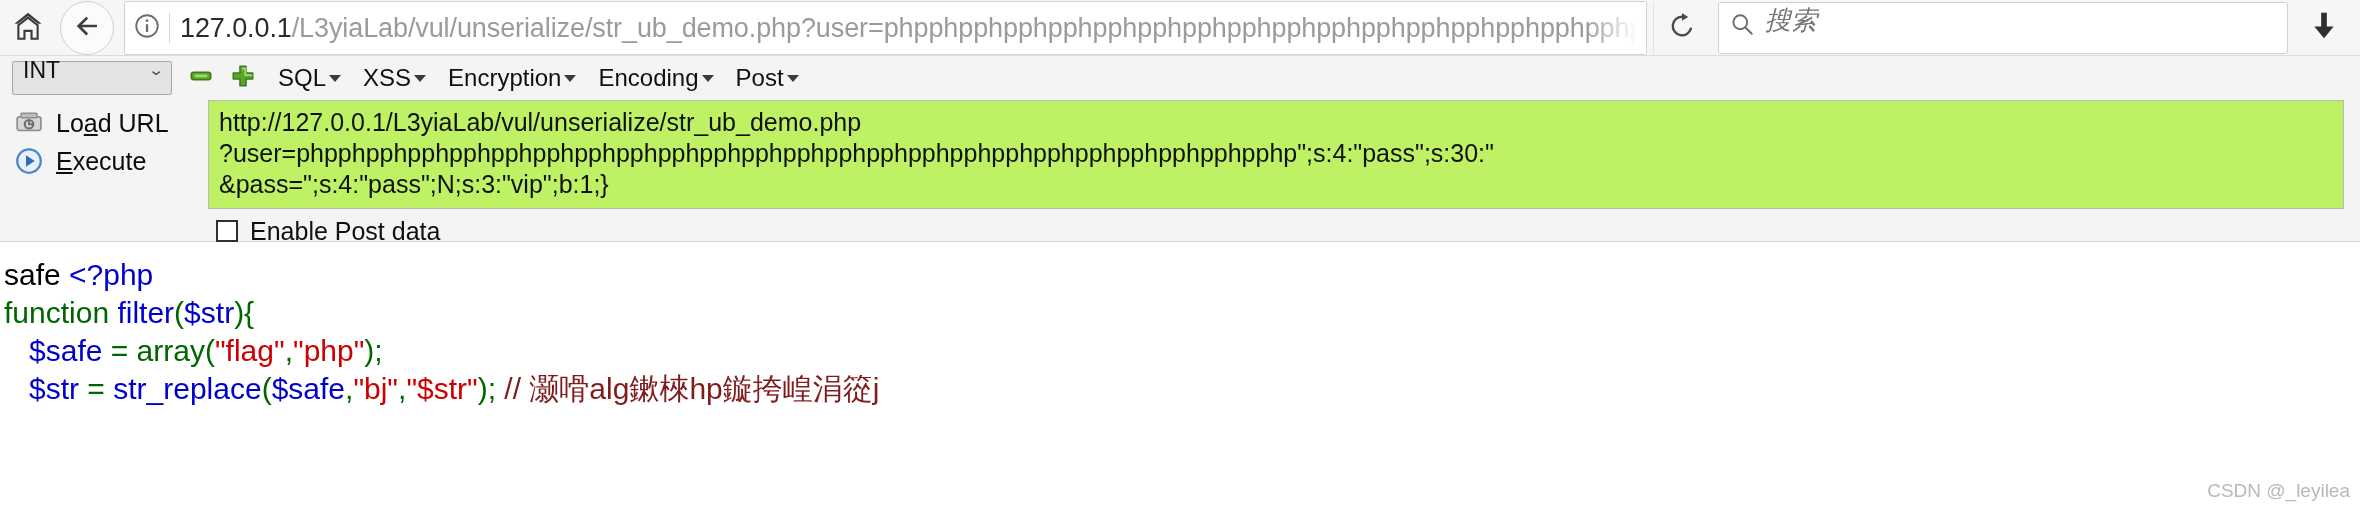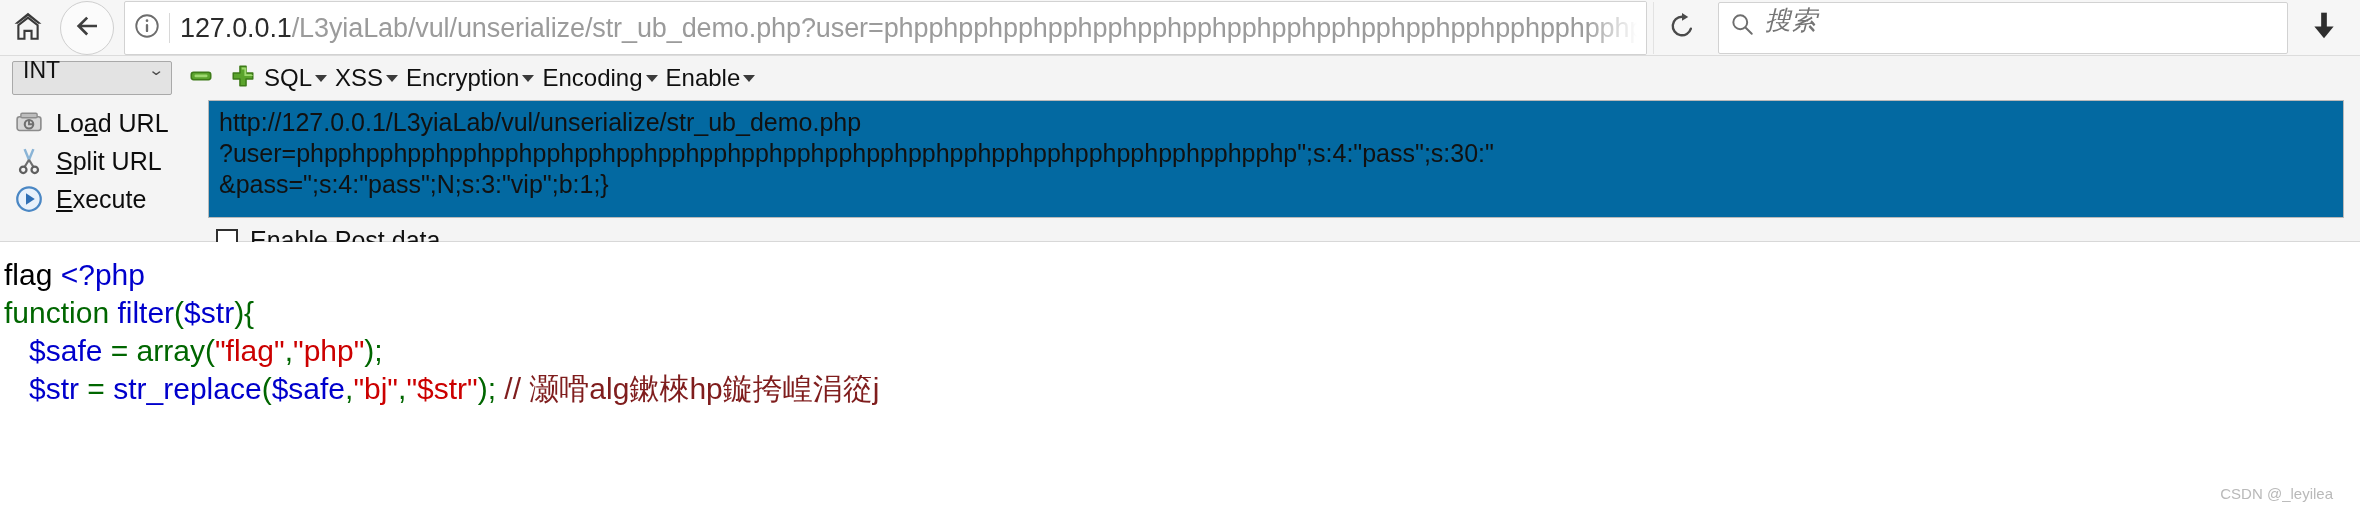--- a/index.html
+++ b/index.html
@@ -141,21 +141,21 @@
     font-size: 15px;
     color: #4a4a4a;
     transform: scaleX(1.35);
   }
   .hb-minus, .hb-plus {
     margin-left: 16px;
     flex: 0 0 auto;
     display: flex; align-items: center;
   }
   .hb-menu {
-    margin-left: 8px;
+    margin-left: 22px;
     font-size: 24px;
     color: #101010;
     display: flex;
     align-items: center;
     flex: 0 0 auto;
     white-space: nowrap;
   }
   .hb-menu .caret {
     margin-left: 3px;
     width: 0; height: 0;
@@ -190,21 +190,21 @@
   .hb-action .lbl {
     font-size: 25px;
     color: #0c0c0c;
     margin-left: 6px;
   }
   .hb-action .lbl u { text-decoration: underline; }
 
   .hb-textarea {
     flex: 1 1 auto;
     margin-right: 16px;
-    background: #0369a1;
+    background: #bef264;
     border: 1px solid #b9b9b9;
     min-height: 96px;
     padding: 6px 10px 8px 10px;
     box-sizing: border-box;
     font-size: 25px;
     line-height: 31px;
     color: #111111;
     white-space: pre-wrap;
     word-break: break-all;
     overflow: hidden;
@@ -253,23 +253,23 @@
     font-family: "Liberation Sans", sans-serif;
   }
   .c-black  { color: #000000; }
   .c-blue   { color: #0000cc; }
   .c-green  { color: #006600; }
   .c-red    { color: #cc0000; }
   .c-orange { color: #7f1d1d; }
 
   .watermark {
     position: absolute;
-    right: 27px;
+    right: 10px;
     bottom: 4px;
-    font-size: 15px;
+    font-size: 19px;
     color: #b9b9b9;
     font-family: "Liberation Sans", sans-serif;
   }
 </style>
 </head>
 <body>
 
 <div class="browser-bar">
 
   <div class="home-btn">
@@ -374,53 +374,41 @@
     </div>
     <div class="hb-menu">
       <span>Encryption</span>
       <i class="caret"></i>
     </div>
     <div class="hb-menu">
       <span>Encoding</span>
       <i class="caret"></i>
     </div>
     <div class="hb-menu">
-      <span>Enable</span>
+      <span>Post</span>
       <i class="caret"></i>
     </div>
   </div>
 
   <div class="hb-body">
 
     <div class="hb-actions">
 
       <div class="hb-action">
         <span class="ico">
           <svg width="30" height="30" viewBox="0 0 24 24" aria-hidden="true">
             <rect x="2.5" y="7" width="19" height="11" rx="2" fill="#d6d6d6" stroke="#8c8c8c" stroke-width="1.3"></rect>
             <rect x="5.5" y="4.2" width="13" height="3.6" rx="1" fill="#bdbdbd" stroke="#8c8c8c" stroke-width="1.1"></rect>
             <circle cx="12" cy="13" r="3.4" fill="none" stroke="#6f6f6f" stroke-width="1.7"></circle>
             <path d="M12 9.6v3.4h3.2" fill="none" stroke="#6f6f6f" stroke-width="1.5"></path>
           </svg>
         </span>
         <span class="lbl">Lo<u>a</u>d URL</span>
       </div>
 
-      <div class="hb-action">
-        <span class="ico">
-          <svg width="30" height="30" viewBox="0 0 24 24" aria-hidden="true">
-            <path d="M8.5 2.5 12 11l3.5-8.5" fill="none" stroke="#8ab4d6" stroke-width="2"></path>
-            <line x1="12" y1="11" x2="8.3" y2="17" stroke="#6f6f6f" stroke-width="1.8"></line>
-            <line x1="12" y1="11" x2="15.7" y2="17" stroke="#6f6f6f" stroke-width="1.8"></line>
-            <circle cx="7.4" cy="19" r="2.6" fill="none" stroke="#5f5f5f" stroke-width="1.8"></circle>
-            <circle cx="16.6" cy="19" r="2.6" fill="none" stroke="#5f5f5f" stroke-width="1.8"></circle>
-          </svg>
-        </span>
-        <span class="lbl"><u>S</u>plit URL</span>
-      </div>
 
       <div class="hb-action">
         <span class="ico">
           <svg width="30" height="30" viewBox="0 0 24 24" aria-hidden="true">
             <circle cx="12" cy="12" r="9.4" fill="#e8f1fb" stroke="#4a87c4" stroke-width="1.8"></circle>
             <path d="M9.6 7.4 16.6 12l-7 4.6z" fill="#2f6fb5"></path>
           </svg>
         </span>
         <span class="lbl"><u>E</u>xecute</span>
       </div>
@@ -434,19 +422,19 @@
   <div class="hb-checks">
     <label class="hb-check">
       <span class="box"></span>
       <span class="lbl">Enable Post data</span>
     </label>
   </div>
 </div>
 
 <div class="page">
   <div id="code-container">
-      <div class="code-line"><span class="c-black">flag </span><span class="c-blue">&lt;?php</span></div>
+      <div class="code-line"><span class="c-black">safe </span><span class="c-blue">&lt;?php</span></div>
       <div class="code-line"><span class="c-green">function </span><span class="c-blue">filter</span><span class="c-green">(</span><span class="c-blue">$str</span><span class="c-green">){</span></div>
       <div class="code-line"><span class="c-black">   </span><span class="c-blue">$safe</span><span class="c-green"> = </span><span class="c-green">array</span><span class="c-green">(</span><span class="c-red">"flag"</span><span class="c-green">,</span><span class="c-red">"php"</span><span class="c-green">);</span></div>
       <div class="code-line"><span class="c-black">   </span><span class="c-blue">$str</span><span class="c-green"> = </span><span class="c-blue">str_replace</span><span class="c-green">(</span><span class="c-blue">$safe</span><span class="c-green">,</span><span class="c-red">"bj"</span><span class="c-green">,</span><span class="c-red">"$str"</span><span class="c-green">);</span><span class="c-orange"> // 灏嗗alg鏉棶hp鏇挎崲涓篵j</span></div>
     </div>
   <div class="watermark">CSDN @_leyilea</div>
 </div>
 
 </body></html>

